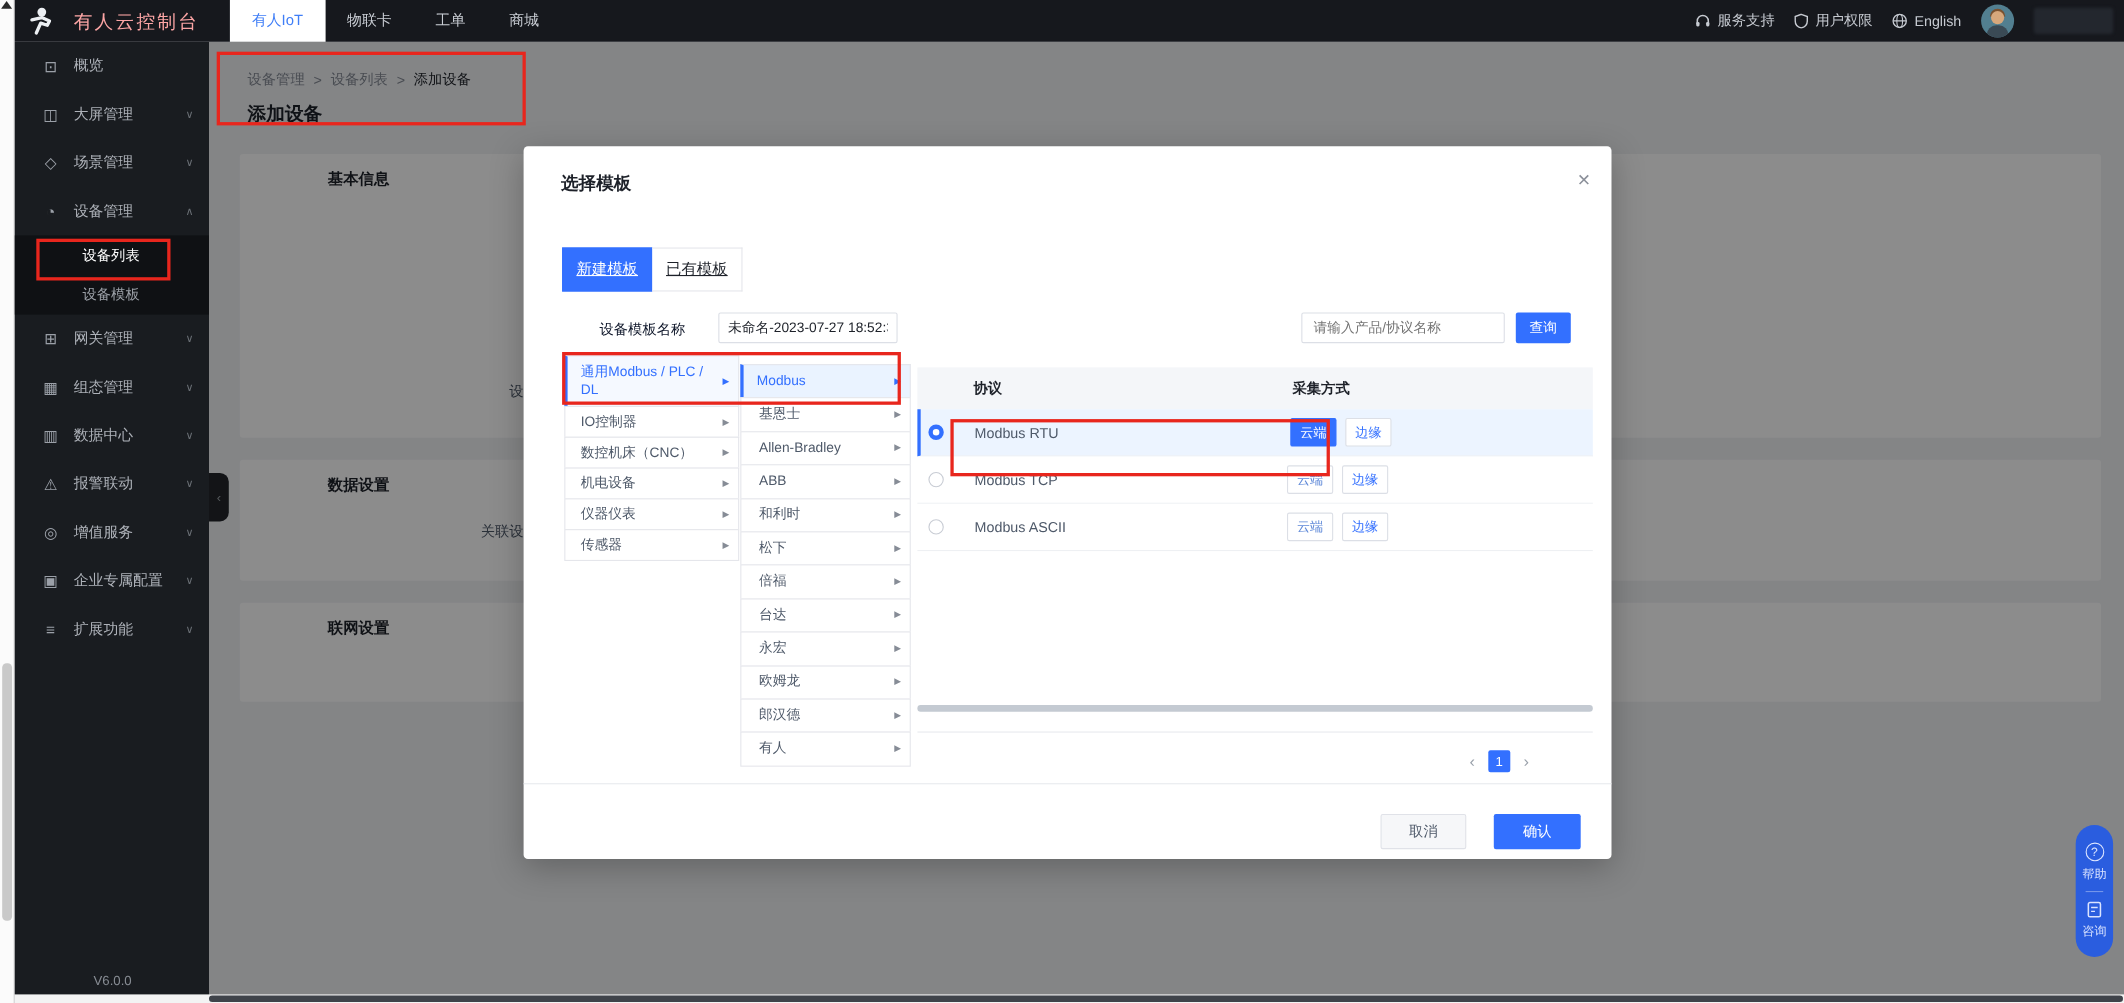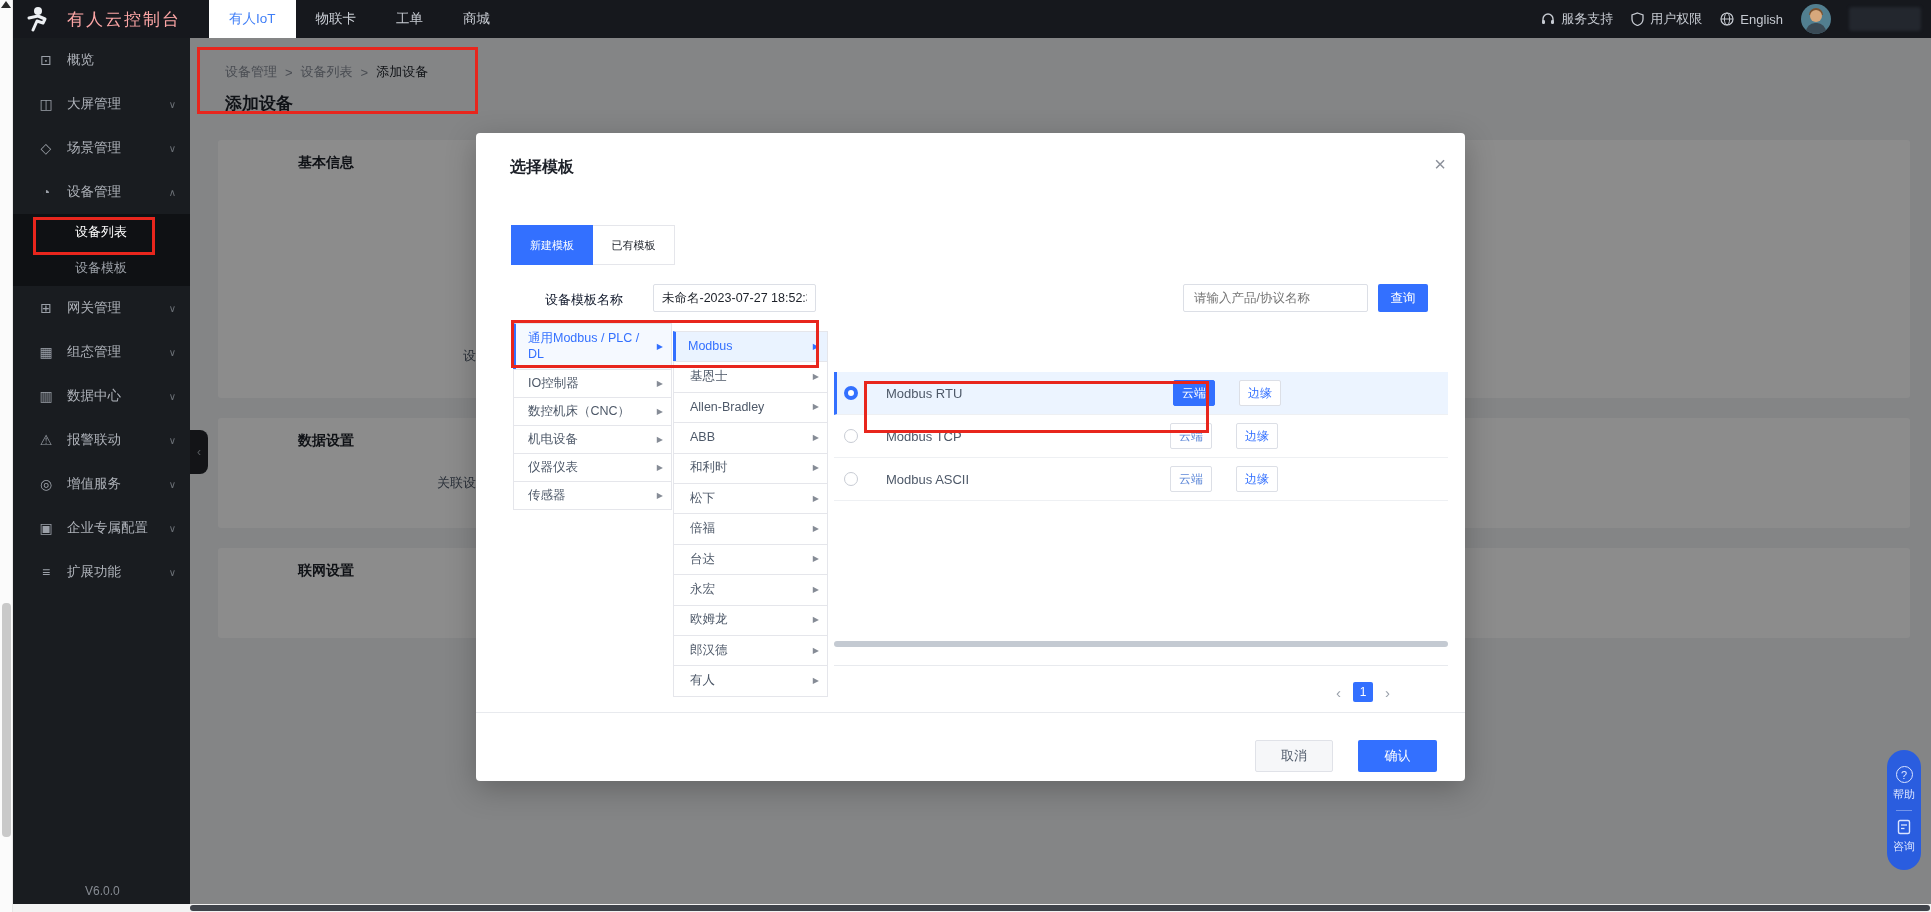--- a/index.html
+++ b/index.html
@@ -60,21 +60,21 @@
   .f-select { position:absolute; height:32px; border:1px solid #dcdfe6; border-radius:2px; background:#fff; font-size:13px; color:#c0c4cc; padding:0 10px; line-height:30px; white-space:nowrap; overflow:hidden; }
 
   
   #overlay { left:190px; top:38px; width:1741px; height:874px; background:rgba(0,0,0,0.45); z-index:50; }
 
   
   #modal { left:476px; top:133px; width:989px; height:648px; background:#fff; border-radius:4px; box-shadow:0 8px 30px rgba(0,0,0,.25); z-index:100; }
   #modal-title { left:34px; top:24px; font-size:16px; font-weight:700; color:#1d2129; }
   #modal-close { left:952px; top:20px; font-size:20px; color:#8b909a; cursor:pointer; width:24px; text-align:center; }
   #modal-tabs { left:35px; top:92px; display:flex; }
-  .m-tab { width:82px; height:40px; display:flex; align-items:center; justify-content:center; font-size:11px; cursor:pointer; border:1px solid #e5e6eb; background:#fff; color:#1d2129; }
+  .m-tab { width:82px; height:40px; display:flex; align-items:center; justify-content:center; font-size:14px; cursor:pointer; border:1px solid #e5e6eb; background:#fff; color:#1d2129;text-decoration:underline; }
   .m-tab + .m-tab { border-left:none; }
   .m-tab.active { background:#3370ff; color:#fff; border-color:#3370ff; }
   #tplname-label { left:69px; top:158px; font-size:13px; color:#0f172a; }
   #tplname-input { left:177px; top:151px; width:163px; height:28px; border:1px solid #dcdfe6; border-radius:2px; font-size:12.5px; color:#1d2129; padding:0 8px; font-family:inherit; }
   #search-input { left:707px; top:151px; width:185px; height:28px; border:1px solid #dcdfe6; border-radius:2px; font-size:12.5px; padding:0 10px; font-family:inherit; }
   #search-btn { left:902px; top:151px; width:50px; height:28px; background:#3370ff; color:#fff; border:none; border-radius:2px; font-size:12.5px; cursor:pointer; font-family:inherit; }
 
   
   #cat-panel { left:37px; top:190px; width:159px; }
   #brand-panel { left:197px; top:198px; width:155px; }
@@ -90,21 +90,21 @@
   
   #ptable { left:358px; top:201px; width:614px; height:332px; border-bottom:1px solid #e8eaee; }
   #ptable-head { position:absolute; left:0; top:0; width:614px; height:38px; background:#f4f6f9; display:flex; align-items:center; font-size:13px; font-weight:700; color:#1d2129; }
   #ptable-head .h-proto { margin-left:51px; }
   #ptable-head .h-mode { position:absolute; left:341px; }
   .p-row { position:absolute; left:0; width:614px; height:43px; display:flex; align-items:center; border-bottom:1px solid #eef0f3; background:#fff; }
   .p-row.sel { background:#ecf4ff; border-left:3px solid #3370ff; }
   .radio { width:14px; height:14px; border-radius:50%; border:1px solid #c8ccd4; background:#fff; margin-left:10px; flex:none; }
   .p-row.sel .radio { border:4px solid #3370ff; background:#fff; margin-left:7px; }
   .p-proto { margin-left:28px; font-size:13px; color:#4e5969; }
-  .p-btns { position:absolute; left:336px; display:flex; gap:24px; }
+  .p-btns { position:absolute; left:336px; display:flex; gap:8px; }
   .mini-btn { min-width:35px; height:26px; border:1px solid #dcdfe6; background:#fff; border-radius:2px; font-size:12px; color:#5f89d8; display:flex; align-items:center; justify-content:center; padding:0 8px; cursor:pointer; }
   .mini-btn.edge { color:#3370ff; }
   .mini-btn.filled { background:#3370ff; border-color:#3370ff; color:#fff; }
   #ptable-scroll { left:358px; top:508px; width:614px; height:6px; background:#c4cad2; border-radius:3px; }
   #pagination { left:860px; top:549px; display:flex; align-items:center; gap:12px; }
   .pg-arrow { color:#99a0aa; font-size:15px; cursor:pointer; }
   #pg-current { width:20px; height:20px; background:#3370ff; color:#fff; font-size:12px; display:flex; align-items:center; justify-content:center; border-radius:2px; cursor:pointer; }
   #modal-footer-sep { left:0; top:579px; width:989px; border-top:1px solid #e8eaee; }
   #btn-cancel { left:779px; top:607px; width:78px; height:32px; background:#f6f7f9; border:1px solid #e0e2e8; border-radius:2px; color:#4e5969; font-size:13px; cursor:pointer; font-family:inherit; }
   #btn-confirm { left:882px; top:607px; width:79px; height:32px; background:#3370ff; border:none; border-radius:2px; color:#fff; font-size:13px; cursor:pointer; font-family:inherit; }
@@ -360,20 +360,24 @@
       <span>郎汉德</span>
       <span class="caret">▶</span>
     </div>
     <div class="menu-cell">
       <span>有人</span>
       <span class="caret">▶</span>
     </div>
   </div>
 
   <div id="ptable" class="abs">
+    <div id="ptable-head">
+      <span class="h-proto">协议</span>
+      <span class="h-mode">采集方式</span>
+    </div>
     <div class="p-row sel" style="top:38px;">
       <span class="radio"></span>
       <span class="p-proto">Modbus RTU</span>
       <span class="p-btns">
         <span class="mini-btn filled">云端</span>
         <span class="mini-btn edge">边缘</span>
       </span>
     </div>
     <div class="p-row" style="top:81px;">
       <span class="radio"></span>

